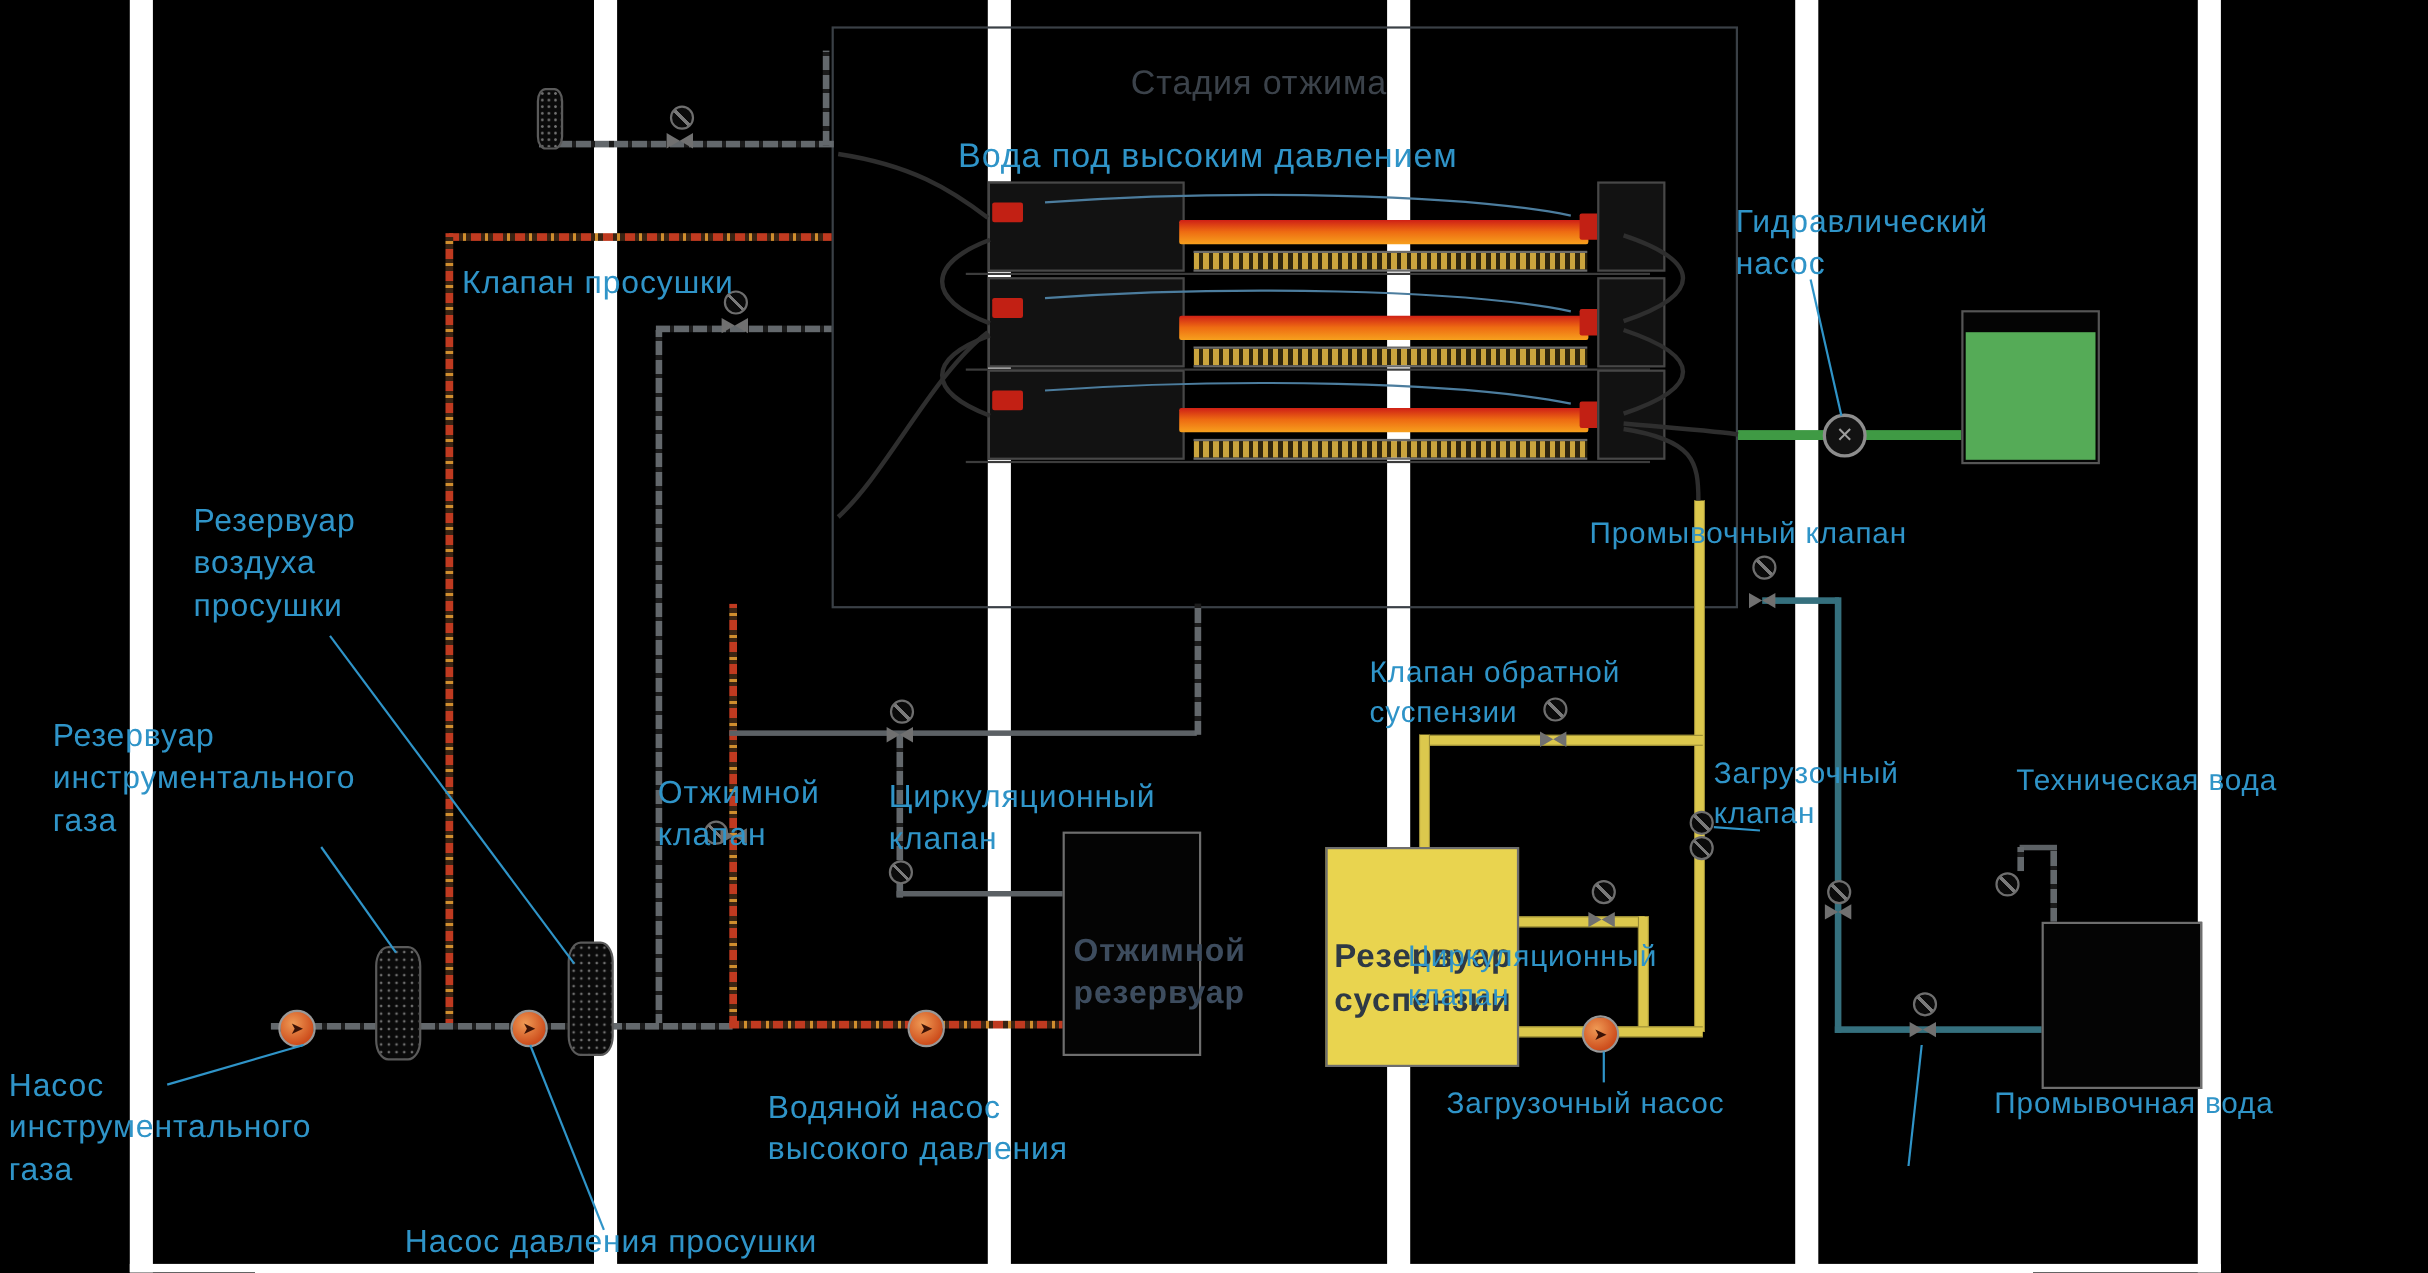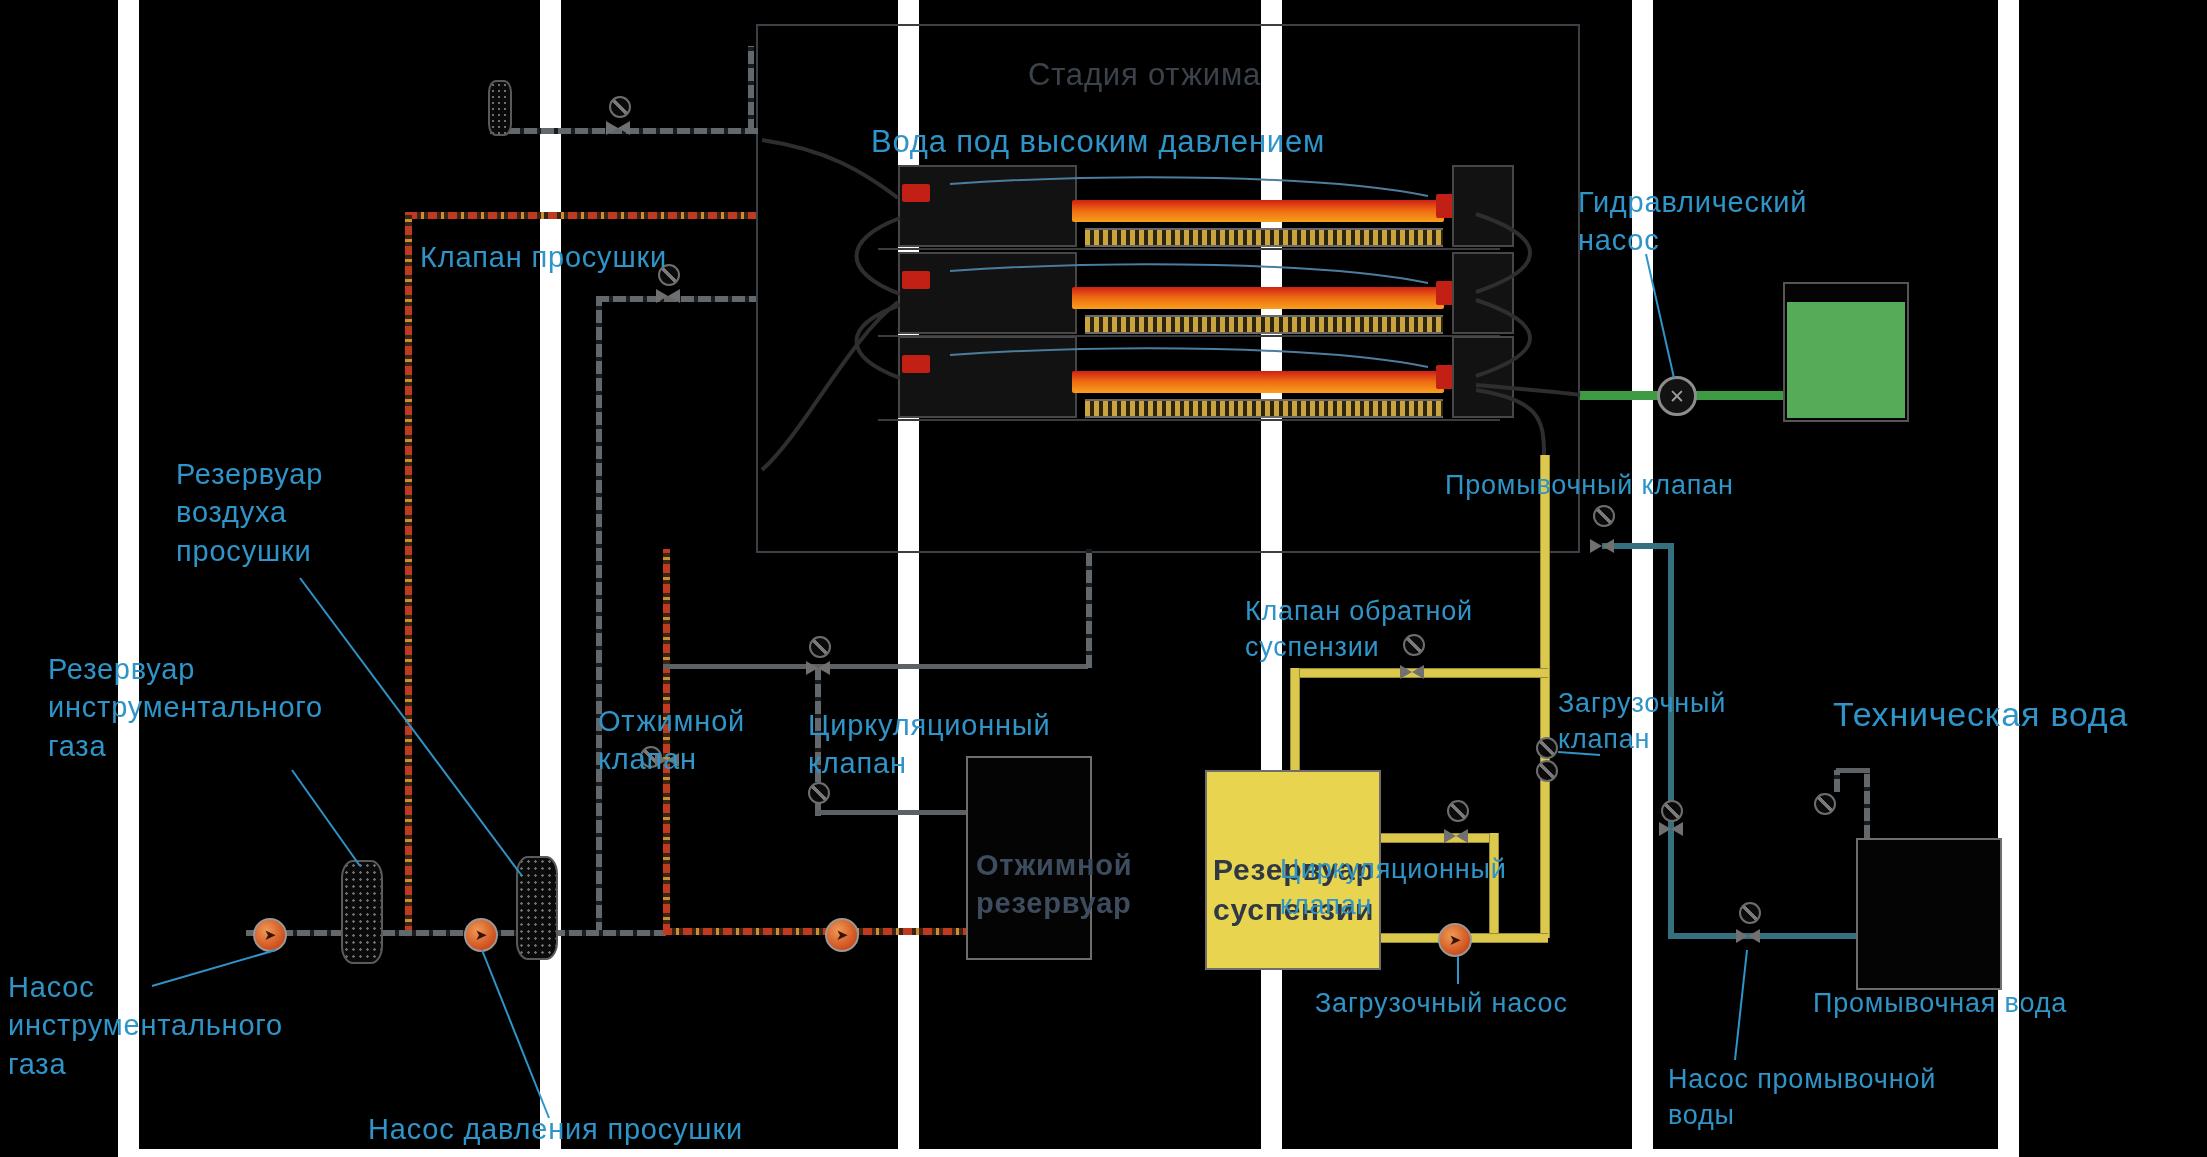--- a/index.html
+++ b/index.html
@@ -258,25 +258,25 @@
 инструментального
 газа</div>
   <div class="lbl" style="left:1245px;top:594px;font-size:27px">Клапан обратной
 суспензии</div>
   <div class="lbl" style="left:598px;top:702px">Отжимной
 клапан</div>
   <div class="lbl" style="left:808px;top:706px">Циркуляционный
 клапан</div>
   <div class="lbl" style="left:1558px;top:686px;font-size:27px">Загрузочный
 клапан</div>
-  <div class="lbl" style="left:1833px;top:692px;font-size:34px">Техническая вода</div>
+  <div class="lbl" style="left:1833px;top:692px;font-size:27px">Техническая вода</div>
   <div class="lbl" style="left:1280px;top:852px;font-size:27px">Циркуляционный
 клапан</div>
   <div class="lbl" style="left:8px;top:968px">Насос
 инструментального
 газа</div>
+  <div class="lbl" style="left:698px;top:988px">Водяной насос
+высокого давления</div>
   <div class="lbl" style="left:1315px;top:986px;font-size:27px">Загрузочный насос</div>
   <div class="lbl" style="left:1813px;top:986px;font-size:27px">Промывочная вода</div>
-  <div class="lbl" style="left:1668px;top:1062px;font-size:27px">Насос промывочной
-воды</div>
   <div class="lbl" style="left:368px;top:1110px">Насос давления просушки</div>
 
 </div>
 
 </body></html>

